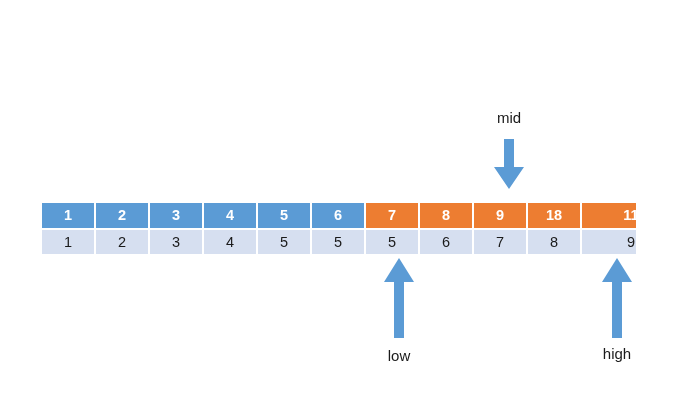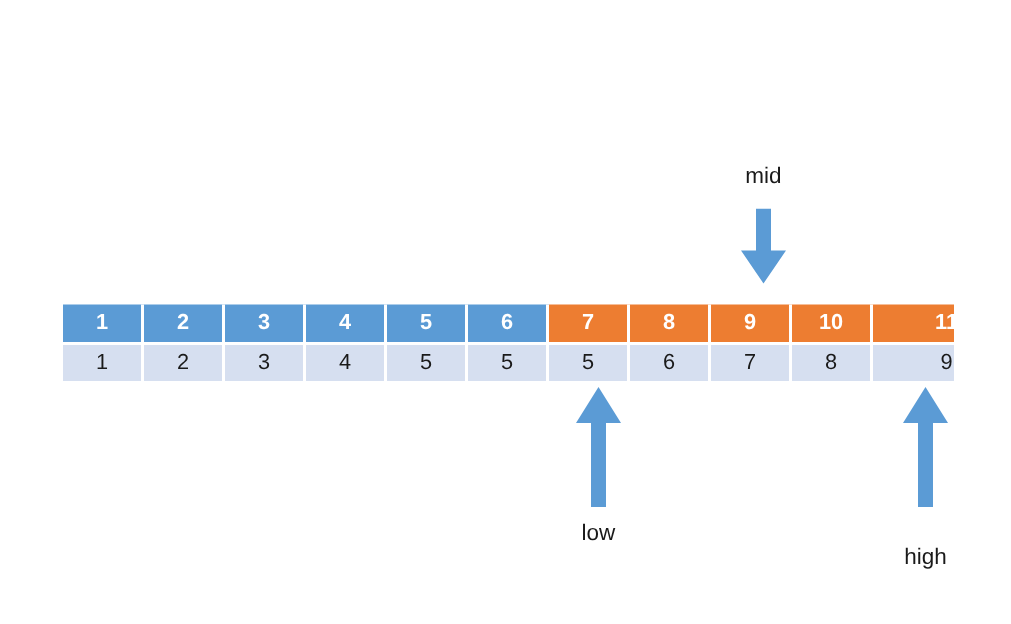--- a/index.html
+++ b/index.html
@@ -73,40 +73,40 @@
   }
   .arrow-svg { display: block; margin: 0 auto; }
 
   #pointer-mid   { left: 479px; top: 110px; }
   #pointer-mid .p-label { margin-bottom: 14px; }
 
   #pointer-low   { left: 369px; top: 258px; }
   #pointer-low .p-label  { margin-top: 10px; }
 
   #pointer-high  { left: 587px; top: 258px; }
-  #pointer-high .p-label { margin-top: 26px; }
+  #pointer-high .p-label { margin-top: 8px; }
 </style>
 </head>
 <body>
 
 <div id="canvas">
 
   <div class="array-table">
 
     <div class="array-row row-index" id="row-index">
         <div class="cell blue">1</div>
         <div class="cell blue">2</div>
         <div class="cell blue">3</div>
         <div class="cell blue">4</div>
         <div class="cell blue">5</div>
         <div class="cell blue">6</div>
         <div class="cell orange">7</div>
         <div class="cell orange">8</div>
         <div class="cell orange">9</div>
-        <div class="cell orange">10</div>
+        <div class="cell orange">18</div>
         <div class="cell orange">11</div>
       </div>
 
     <div class="array-row row-values" id="row-values">
         <div class="cell">1</div>
         <div class="cell">2</div>
         <div class="cell">3</div>
         <div class="cell">4</div>
         <div class="cell">5</div>
         <div class="cell">5</div>

